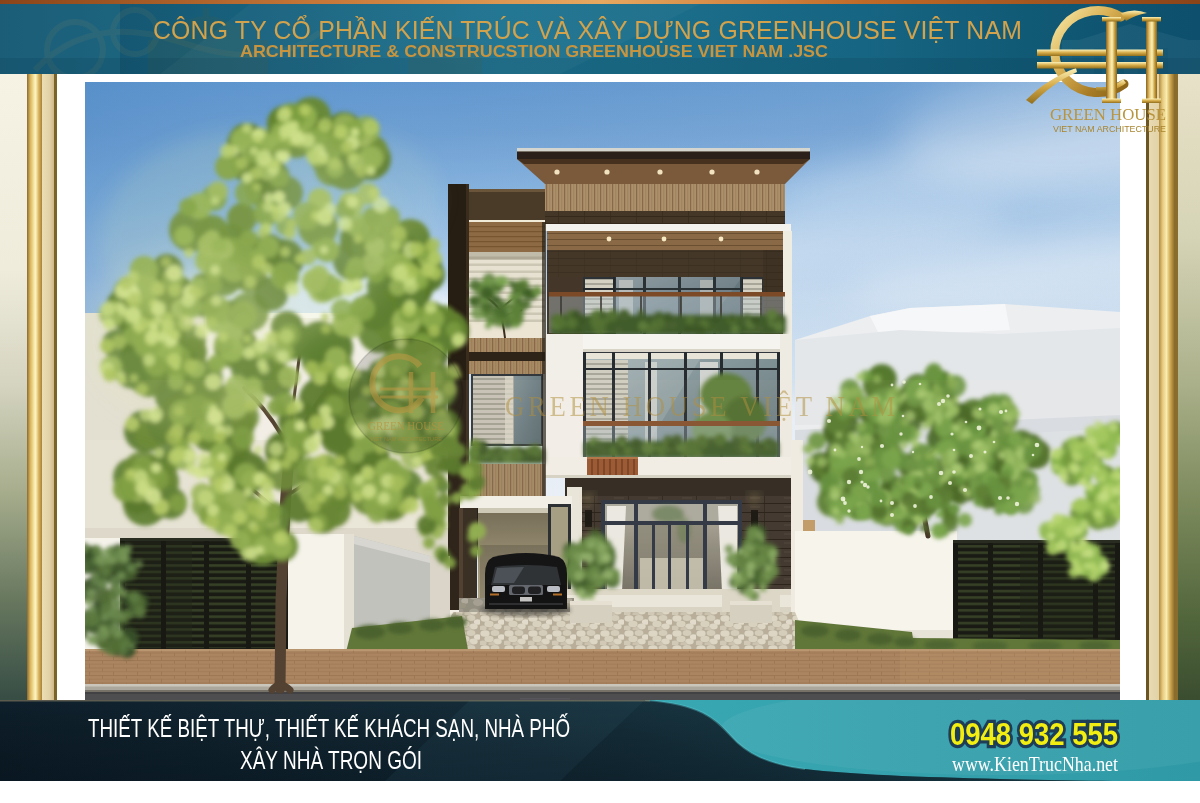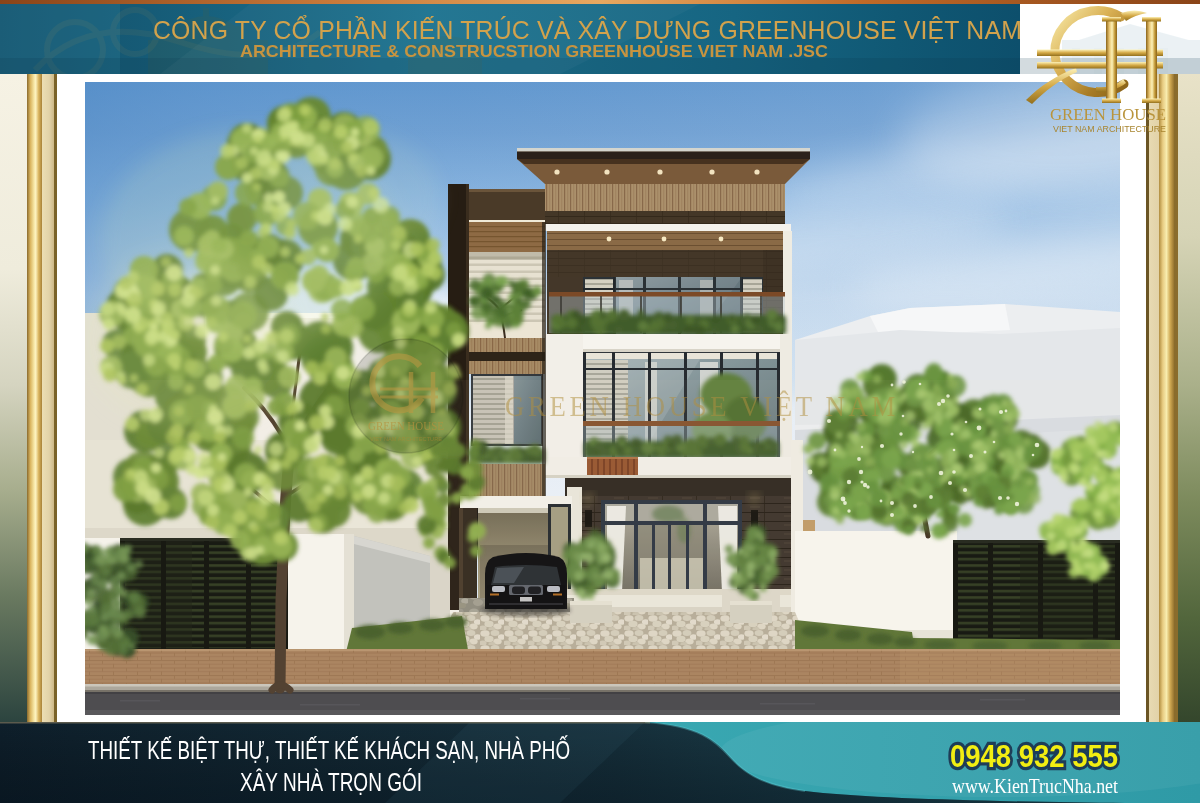--- a/index.html
+++ b/index.html
@@ -2739,21 +2739,21 @@
 <path d="M380,389 L438,389" stroke-width="3"></path>
           <path d="M380,397 L438,397" stroke-width="3"></path>
 </g>
 <text x="406" y="430" font-family="Liberation Serif,serif" font-size="12.5" fill="#b5923e" text-anchor="middle" opacity="0.7" textLength="76" lengthAdjust="spacingAndGlyphs">GREEN HOUSE</text>
 <text x="406" y="441" font-family="Liberation Sans,sans-serif" font-size="6" fill="#aa8834" text-anchor="middle" opacity="0.6" textLength="72" lengthAdjust="spacingAndGlyphs">VIET NAM ARCHITECTURE</text>
 </g>
 
 <text x="505" y="416" font-family="Liberation Serif,serif" font-size="29" letter-spacing="4" fill="#b18e3e" opacity="0.52" textLength="394" lengthAdjust="spacingAndGlyphs">GREEN HOUSE VIỆT NAM</text>
 </svg>
 
-<div class="abs" style="left:0;top:0;width:1020px;height:74px;background:linear-gradient(90deg,#134e68 0%,#17607c 20%,#1d7390 42%,#1b6e8a 55%,#166582 72%,#105874 88%,#0d4f6c 100%);">
+<div class="abs" style="left:0;top:0;width:1200px;height:74px;background:linear-gradient(90deg,#134e68 0%,#17607c 20%,#1d7390 42%,#1b6e8a 55%,#166582 72%,#105874 88%,#0d4f6c 100%);">
 
 <div class="abs" style="left:0;top:0;width:1200px;height:4px;background:linear-gradient(90deg,#8a4418,#c97a3a 28%,#e8a860 50%,#c06a28 72%,#8a4418);"></div>
 
 <svg class="abs" style="left:0;top:0;" width="1200" height="74" viewBox="0 0 1200 74">
 <rect x="0" y="4" width="120" height="70" fill="#2a7a96" opacity="0.35"></rect>
 <g fill="none" stroke="#c8a050" opacity="0.08" stroke-width="6">
 <circle cx="75" cy="50" r="28"></circle>
           <circle cx="135" cy="32" r="22"></circle>
           <path d="M35,70 Q90,12 180,42 T320,32"></path>
 </g>
@@ -2817,21 +2817,21 @@
 <polygon points="102,17 121,17 121,21.5 102,21.5"></polygon>
           <polygon points="102,98.5 121,98.5 121,103 102,103"></polygon>
 <polygon points="142,17 161,17 161,21.5 142,21.5"></polygon>
           <polygon points="142,98.5 161,98.5 161,103 142,103"></polygon>
 </g>
 </g>
       <text x="50" y="120" font-family="Liberation Serif,serif" font-size="17" fill="#b9943c" textLength="116" lengthAdjust="spacingAndGlyphs">GREEN HOUSE</text>
 <text x="53" y="132" font-size="9" fill="#a8852f" textLength="113" lengthAdjust="spacingAndGlyphs" font-family="Liberation Sans,sans-serif">VIET NAM ARCHITECTURE</text>
 </svg>
 
-<div class="abs" style="left:0;top:722px;width:1200px;height:81px;">
+<div class="abs" style="left:0;top:700px;width:1200px;height:81px;">
 <svg width="1200" height="81" viewBox="0 0 1200 81">
 <defs>
 <linearGradient id="teal" x1="0" y1="0" x2="1" y2="0">
 <stop offset="0" stop-color="#2d9aa6"></stop>
             <stop offset="0.5" stop-color="#3aa9b3"></stop>
             <stop offset="1" stop-color="#2f9aa6"></stop>
 </linearGradient>
 <linearGradient id="darkl" x1="0" y1="0" x2="1" y2="0">
 <stop offset="0" stop-color="#0e1f2b"></stop>
             <stop offset="0.55" stop-color="#16303c"></stop>

